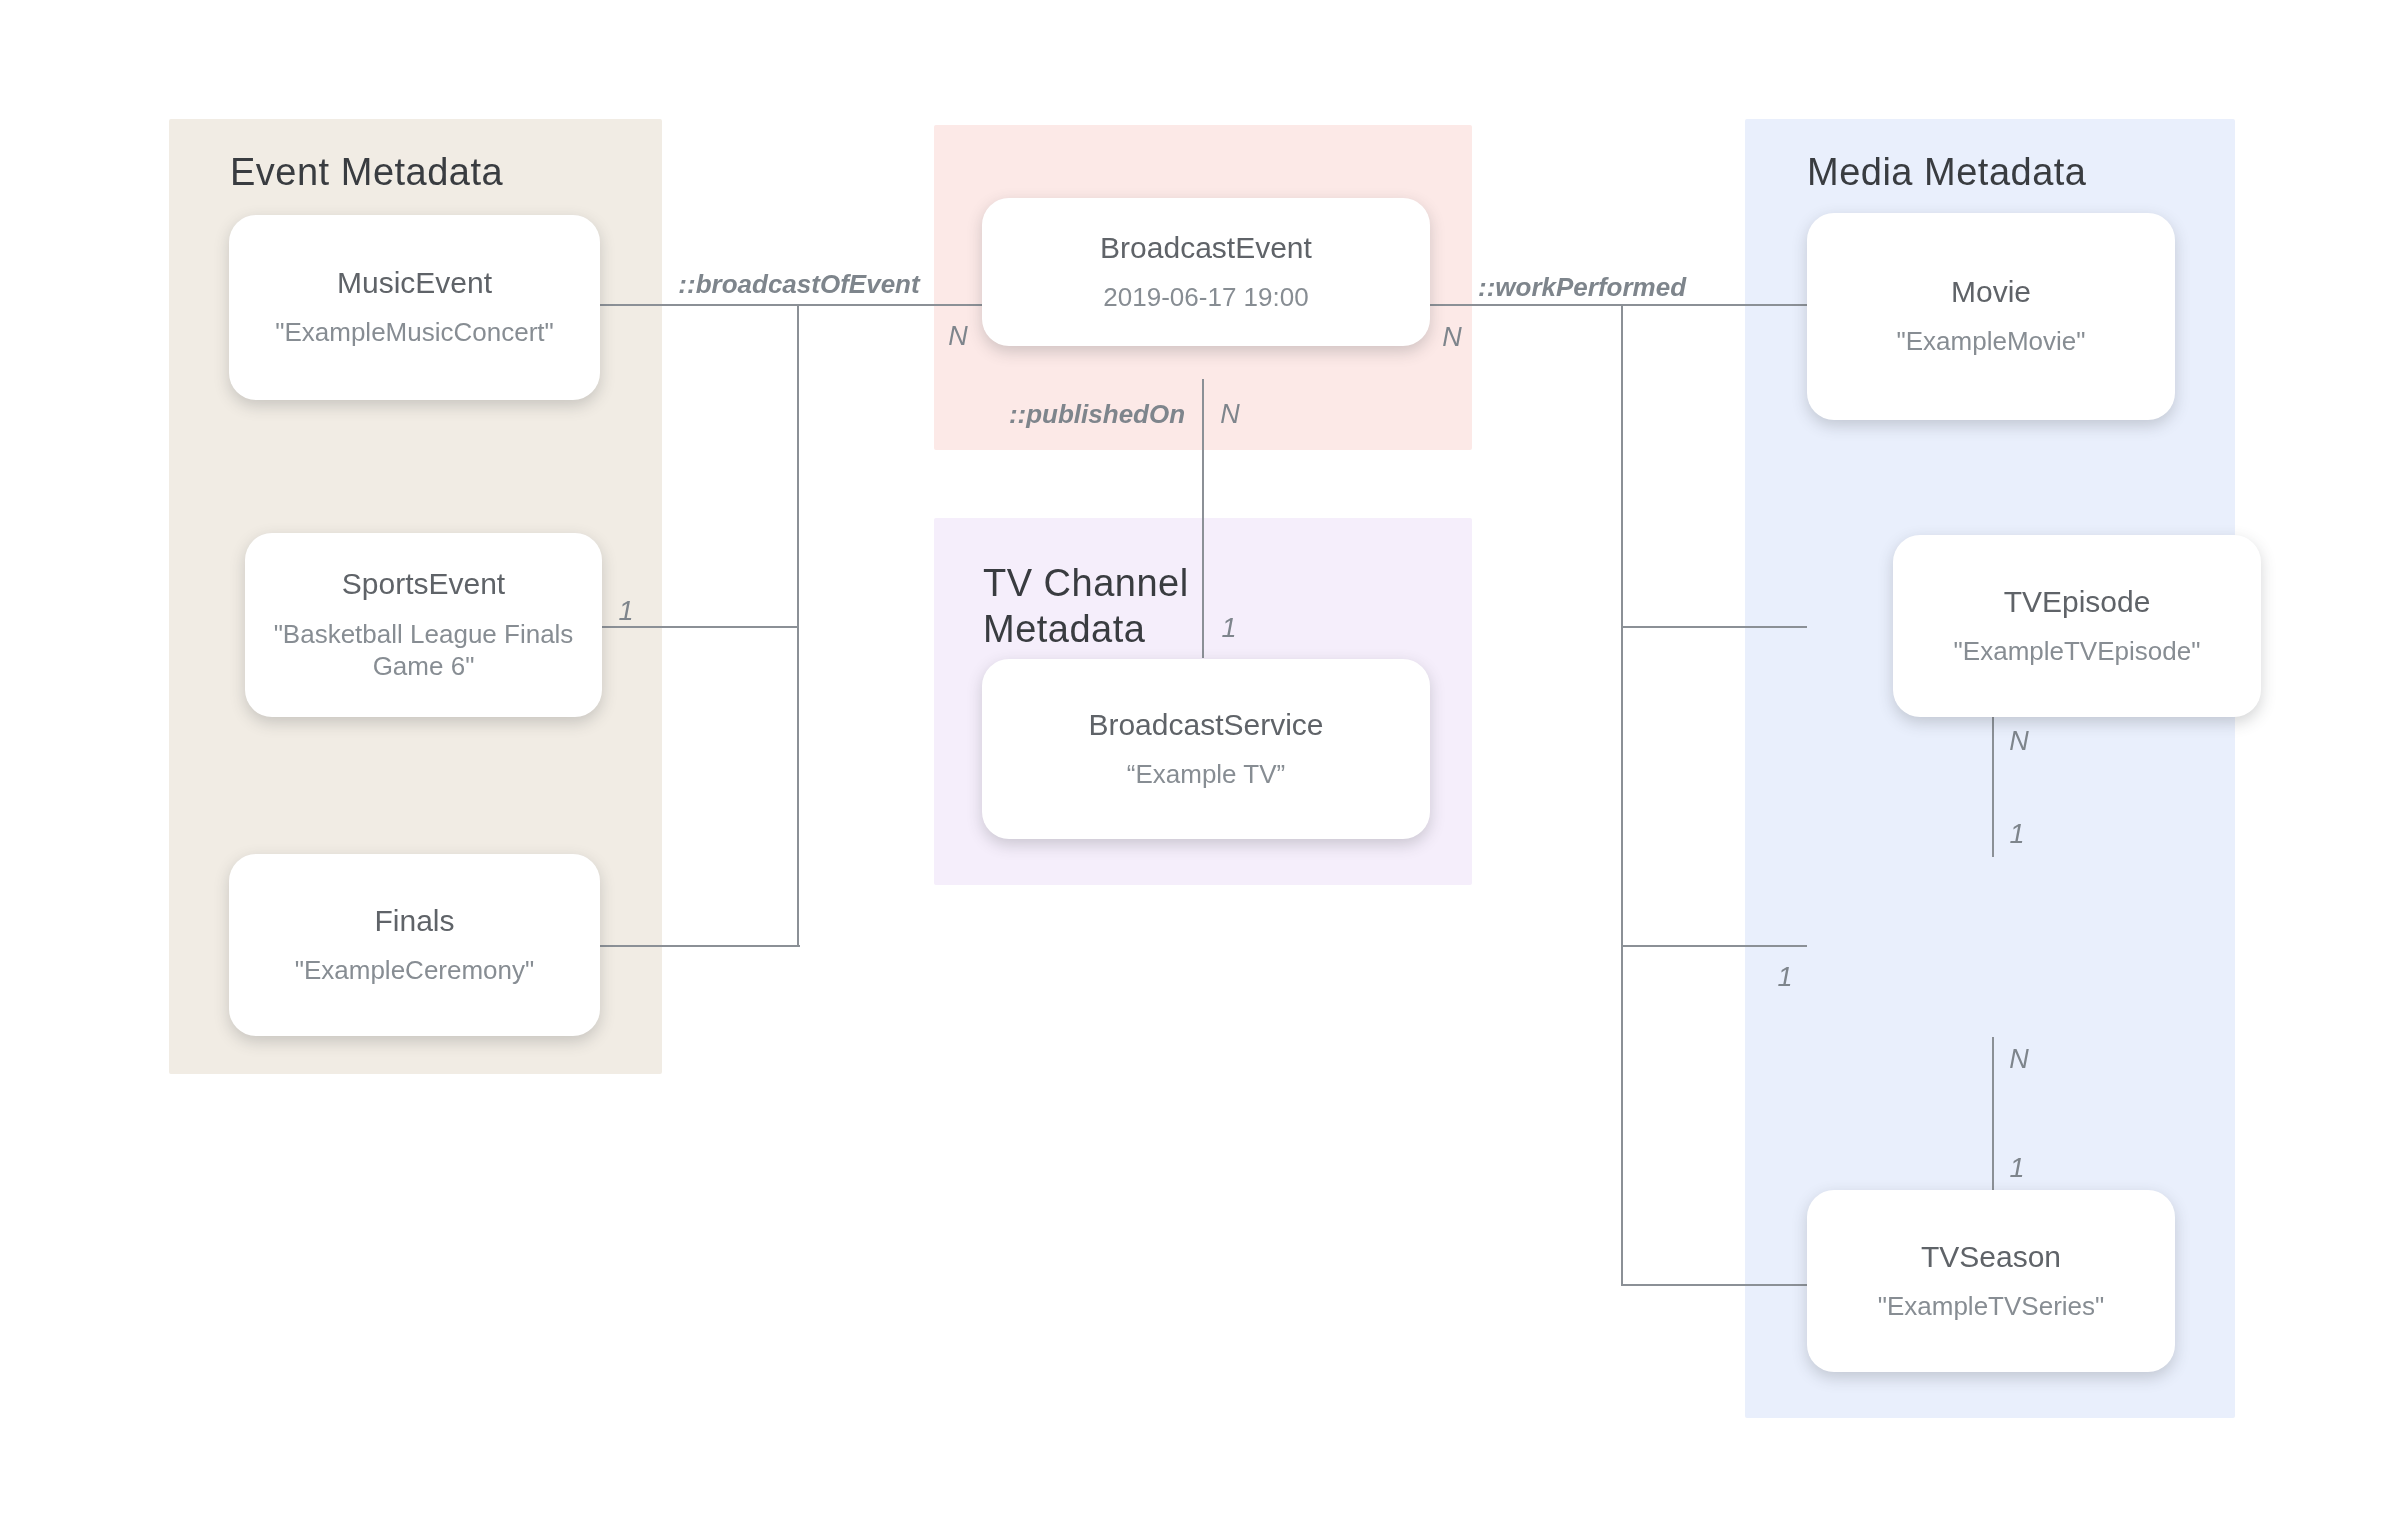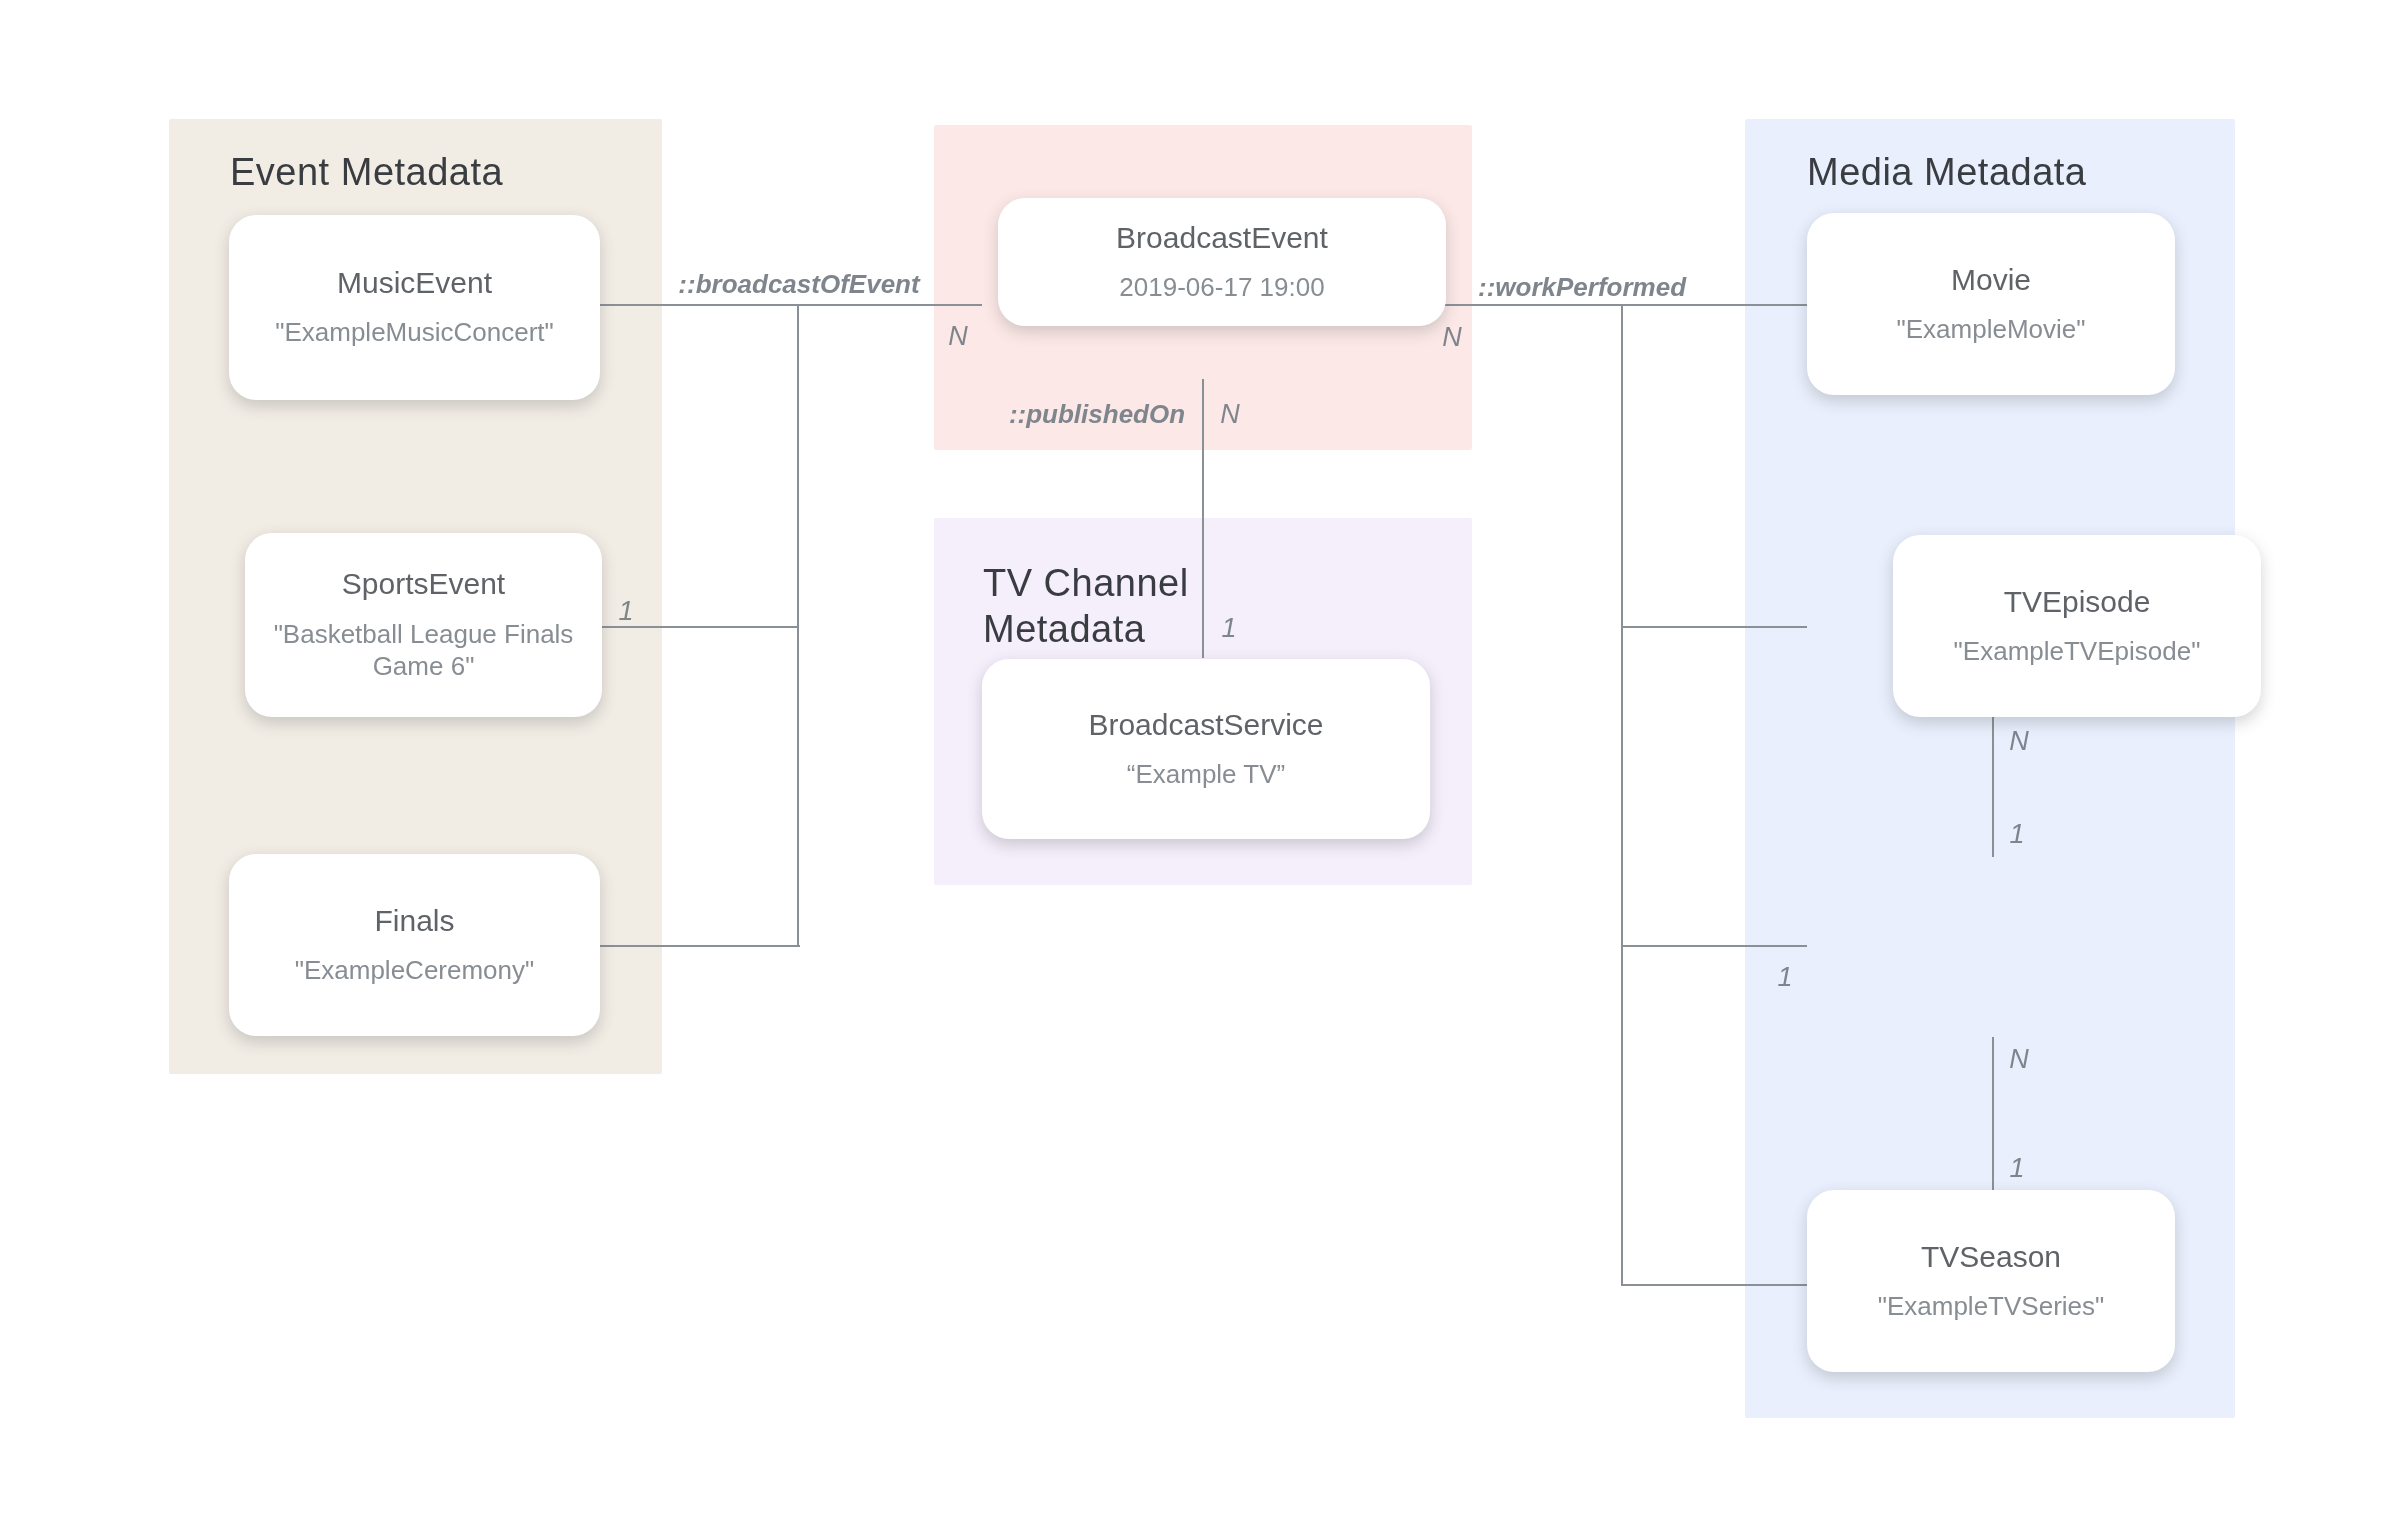--- a/index.html
+++ b/index.html
@@ -128,31 +128,31 @@
   <div class="card" style="left:245px; top:533px; width:357px; height:184px;">
     <div class="card-name">SportsEvent</div>
     <div class="card-value" style="max-width:315px;">"Basketball League Finals Game 6"</div>
   </div>
 
   <div class="card" style="left:229px; top:854px; width:371px; height:182px;">
     <div class="card-name">Finals</div>
     <div class="card-value">"ExampleCeremony"</div>
   </div>
 
-  <div class="card" style="left:982px; top:198px; width:448px; height:128px;margin-left:16px;">
+  <div class="card" style="left:982px; top:198px; width:448px; height:148px;">
     <div class="card-name">BroadcastEvent</div>
     <div class="card-value">2019-06-17 19:00</div>
   </div>
 
   <div class="card" style="left:982px; top:659px; width:448px; height:180px;">
     <div class="card-name">BroadcastService</div>
     <div class="card-value">“Example TV”</div>
   </div>
 
-  <div class="card" style="left:1807px; top:213px; width:368px; height:182px;">
+  <div class="card" style="left:1807px; top:213px; width:368px; height:207px;">
     <div class="card-name">Movie</div>
     <div class="card-value">"ExampleMovie"</div>
   </div>
 
   <div class="card" style="left:1893px; top:535px; width:368px; height:182px;justify-content:center;">
     <div class="card-name">TVEpisode</div>
     <div class="card-value">"ExampleTVEpisode"</div>
   </div>
 
 

